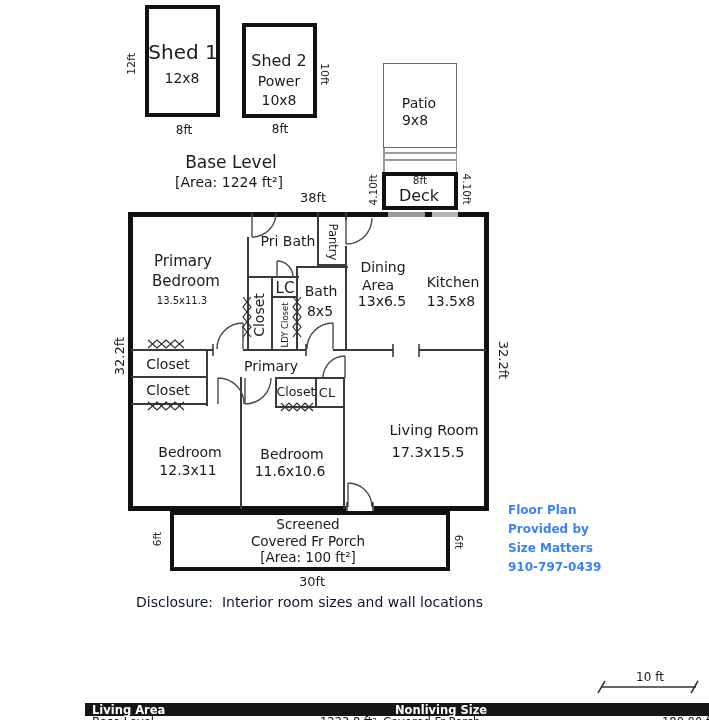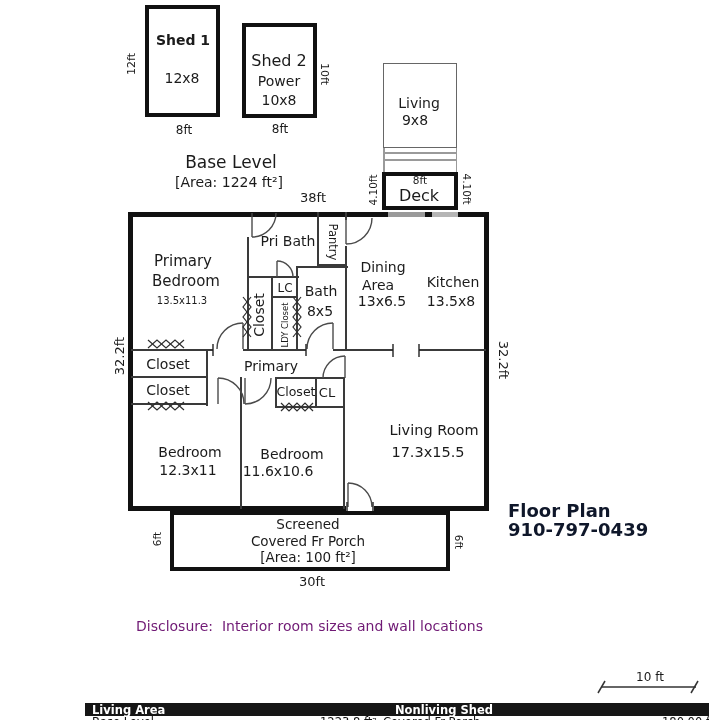--- a/index.html
+++ b/index.html
@@ -13,47 +13,47 @@
   .gray{position:absolute;background:#9a9a9a;}
   .t{position:absolute;color:#1b1b1b;white-space:nowrap;line-height:1;}
   .tc{transform:translate(-50%,-50%);}
   .rl{transform:translate(-50%,-50%) rotate(-90deg);}
   .rr{transform:translate(-50%,-50%) rotate(90deg);}
   .pre{white-space:pre;}
   svg.overlay{position:absolute;left:0;top:0;pointer-events:none;}
   .bar{position:absolute;background:#161616;}
   .bart{position:absolute;color:#fff;font-weight:bold;font-size:11.5px;white-space:nowrap;line-height:1;}
   .rowt{position:absolute;color:#111;font-size:11.5px;white-space:nowrap;line-height:1;}
-  .prov{position:absolute;font-weight:bold;font-size:18px;color:#0f172a;line-height:19px;}
-  .disc{position:absolute;font-size:14px;color:#701a75;line-height:17.5px;margin-top:24px;}
+  .prov{position:absolute;font-weight:bold;font-size:12px;color:#3b82f6;line-height:19px;}
+  .disc{position:absolute;font-size:14px;color:#0f172a;line-height:17.5px;}
 </style>
 </head>
 <body>
 
 <div id="stage">
 
   <div class="box thick4" style="left:145px;top:5px;width:75px;height:112px;"></div>
-  <div class="t tc" style="left:183px;top:40px;font-size:14px;font-weight:bold;">Shed 1</div>
+  <div class="t tc" style="left:183px;top:52px;font-size:20px;">Shed 1</div>
   <div class="t tc" style="left:182px;top:78px;font-size:14px;">12x8</div>
   <div class="t rl" style="left:131px;top:64px;font-size:11px;">12ft</div>
   <div class="t tc" style="left:184px;top:130px;font-size:12px;">8ft</div>
 
   <div class="box thick4" style="left:242px;top:23px;width:75px;height:95px;"></div>
   <div class="t tc" style="left:279px;top:61px;font-size:16px;">Shed 2</div>
   <div class="t tc" style="left:279px;top:81px;font-size:14px;">Power</div>
   <div class="t tc" style="left:279px;top:100px;font-size:14px;">10x8</div>
   <div class="t rr" style="left:324px;top:74px;font-size:11px;">10ft</div>
   <div class="t tc" style="left:280px;top:129px;font-size:12px;">8ft</div>
 
   <div class="box thin" style="left:383px;top:63px;width:74px;height:85px;"></div>
   <div class="gray" style="left:383px;top:152px;width:74px;height:1.5px;"></div>
   <div class="gray" style="left:383px;top:159px;width:74px;height:1.5px;"></div>
   <div class="gray" style="left:383px;top:148px;width:1.5px;height:24px;"></div>
   <div class="gray" style="left:455.5px;top:148px;width:1.5px;height:24px;"></div>
-  <div class="t tc" style="left:419px;top:103px;font-size:14px;">Living</div>
+  <div class="t tc" style="left:419px;top:103px;font-size:14px;">Patio</div>
   <div class="t tc" style="left:415px;top:120px;font-size:14px;">9x8</div>
 
   <div class="box thick4" style="left:382px;top:172px;width:76px;height:38px;"></div>
   <div class="t tc" style="left:420px;top:180px;font-size:10.5px;">8ft</div>
   <div class="t tc" style="left:419px;top:196px;font-size:16px;">Deck</div>
   <div class="t rl" style="left:373px;top:190px;font-size:10.5px;">4.10ft</div>
   <div class="t rr" style="left:467px;top:189px;font-size:10.5px;">4.10ft</div>
 
   <div class="t tc" style="left:231px;top:162px;font-size:17px;">Base Level</div>
   <div class="t tc" style="left:229px;top:182px;font-size:14px;">[Area: 1224 ft²]</div>
@@ -142,61 +142,63 @@
       <line x1="691" y1="693" x2="698" y2="681"></line>
     </g>
   </svg>
 
   <div class="t tc" style="left:183px;top:261px;font-size:15px;">Primary</div>
   <div class="t tc" style="left:186px;top:281px;font-size:15px;">Bedroom</div>
   <div class="t tc" style="left:182px;top:301px;font-size:10px;">13.5x11.3</div>
   <div class="t tc" style="left:288px;top:241px;font-size:14px;">Pri Bath</div>
   <div class="t rr" style="left:332px;top:242px;font-size:11.5px;">Pantry</div>
   <div class="t rl" style="left:259px;top:315px;font-size:14px;">Closet</div>
-  <div class="t tc" style="left:285px;top:288px;font-size:12px;">LC</div>
+  <div class="t tc" style="left:285px;top:288px;font-size:15px;">LC</div>
   <div class="t rl" style="left:285px;top:325px;font-size:8.5px;">LDY Closet</div>
   <div class="t tc" style="left:321px;top:291px;font-size:14px;">Bath</div>
   <div class="t tc" style="left:320px;top:311px;font-size:14px;">8x5</div>
   <div class="t tc" style="left:383px;top:267px;font-size:14px;">Dining</div>
   <div class="t tc" style="left:378px;top:285px;font-size:14px;">Area</div>
   <div class="t tc" style="left:382px;top:301px;font-size:14px;">13x6.5</div>
   <div class="t tc" style="left:453px;top:282px;font-size:14px;">Kitchen</div>
   <div class="t tc" style="left:451px;top:301px;font-size:14px;">13.5x8</div>
   <div class="t tc" style="left:168px;top:364px;font-size:14px;">Closet</div>
   <div class="t tc" style="left:168px;top:390px;font-size:14px;">Closet</div>
   <div class="t tc" style="left:271px;top:366px;font-size:14px;">Primary</div>
   <div class="t tc" style="left:296px;top:392px;font-size:12.5px;">Closet</div>
   <div class="t tc" style="left:327px;top:392px;font-size:13px;">CL</div>
   <div class="t tc" style="left:190px;top:452px;font-size:14px;">Bedroom</div>
   <div class="t tc" style="left:188px;top:470px;font-size:14px;">12.3x11</div>
   <div class="t tc" style="left:292px;top:454px;font-size:14px;">Bedroom</div>
-  <div class="t tc" style="left:278px;top:471px;font-size:14px;">11.6x10.6</div>
+  <div class="t tc" style="left:290px;top:471px;font-size:14px;">11.6x10.6</div>
   <div class="t tc" style="left:434px;top:430px;font-size:14.5px;">Living Room</div>
   <div class="t tc" style="left:428px;top:452px;font-size:14.5px;">17.3x15.5</div>
 
   <div class="box thick4" style="left:170px;top:511px;width:280px;height:60px;"></div>
   <div class="t tc" style="left:308px;top:525px;font-size:13.5px;">Screened</div>
   <div class="t tc" style="left:308px;top:542px;font-size:13.5px;">Covered Fr Porch</div>
   <div class="t tc" style="left:308px;top:558px;font-size:13.5px;">[Area: 100 ft²]</div>
   <div class="t tc" style="left:312px;top:581px;font-size:13px;">30ft</div>
   <div class="t rl" style="left:157px;top:539px;font-size:10.5px;">6ft</div>
   <div class="t rr" style="left:459px;top:542px;font-size:10.5px;">6ft</div>
 
   <div class="prov" style="left:508px;top:501px;">
     <div>Floor Plan</div>
+    <div>Provided by</div>
+    <div>Size Matters</div>
     <div>910-797-0439</div>
   </div>
 
   <div class="disc" style="left:136px;top:594px;">
     <div class="pre">Disclosure:  Interior room sizes and wall locations</div>
   </div>
 
   <div class="t tc" style="left:650px;top:677px;font-size:12px;">10 ft</div>
 
   <div class="bar" style="left:85px;top:703px;width:624px;height:13px;"></div>
   <div class="bart" style="left:92px;top:704.5px;">Living Area</div>
-  <div class="bart" style="left:395px;top:704.5px;">Nonliving Shed</div>
+  <div class="bart" style="left:395px;top:704.5px;">Nonliving Size</div>
   <div class="rowt" style="left:92px;top:717px;">Base Level</div>
   <div class="rowt" style="left:320px;top:717px;">1223.8 ft²</div>
   <div class="rowt" style="left:383px;top:717px;">Covered Fr Porch</div>
   <div class="rowt" style="left:662px;top:717px;">180.00 ft²</div>
 
 </div>
 
 </body></html>

